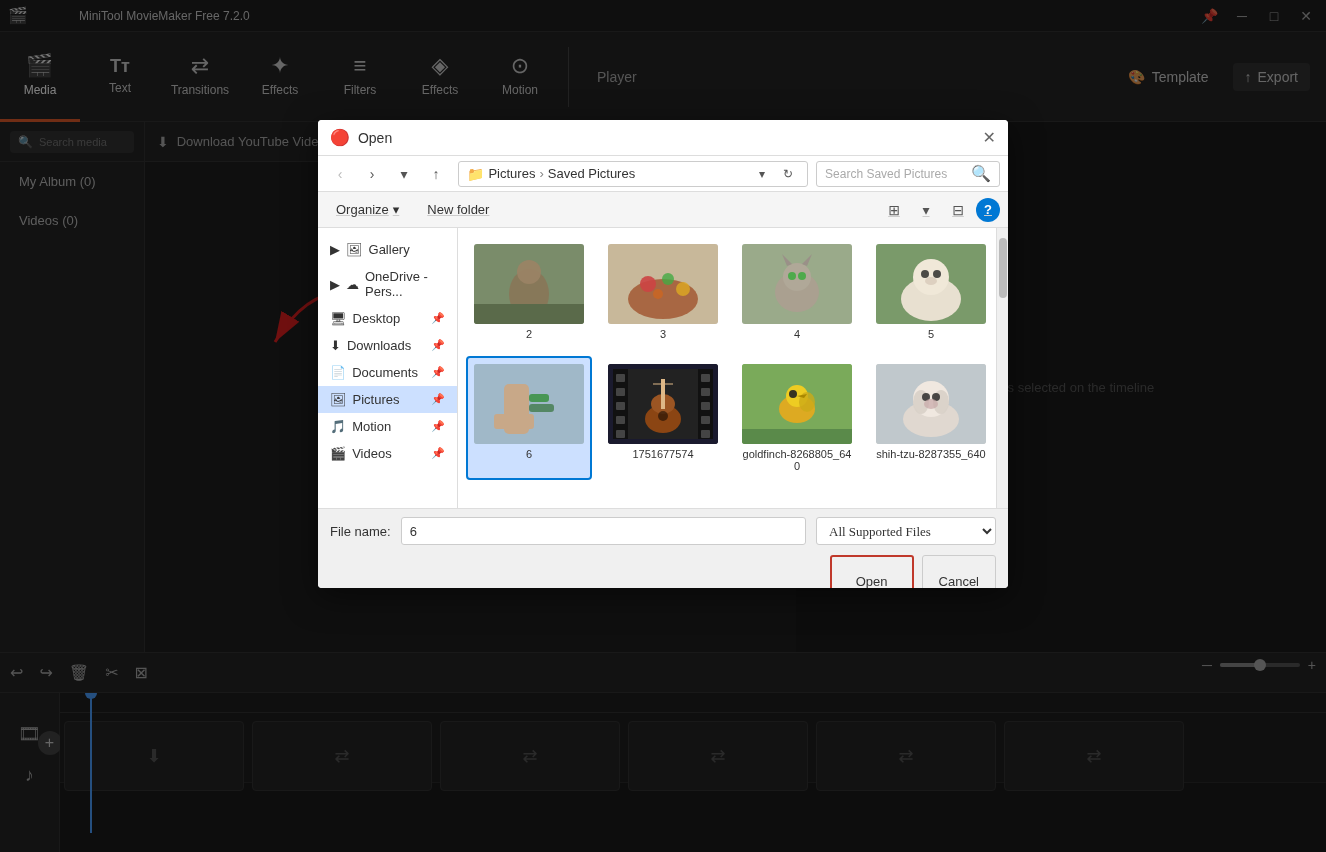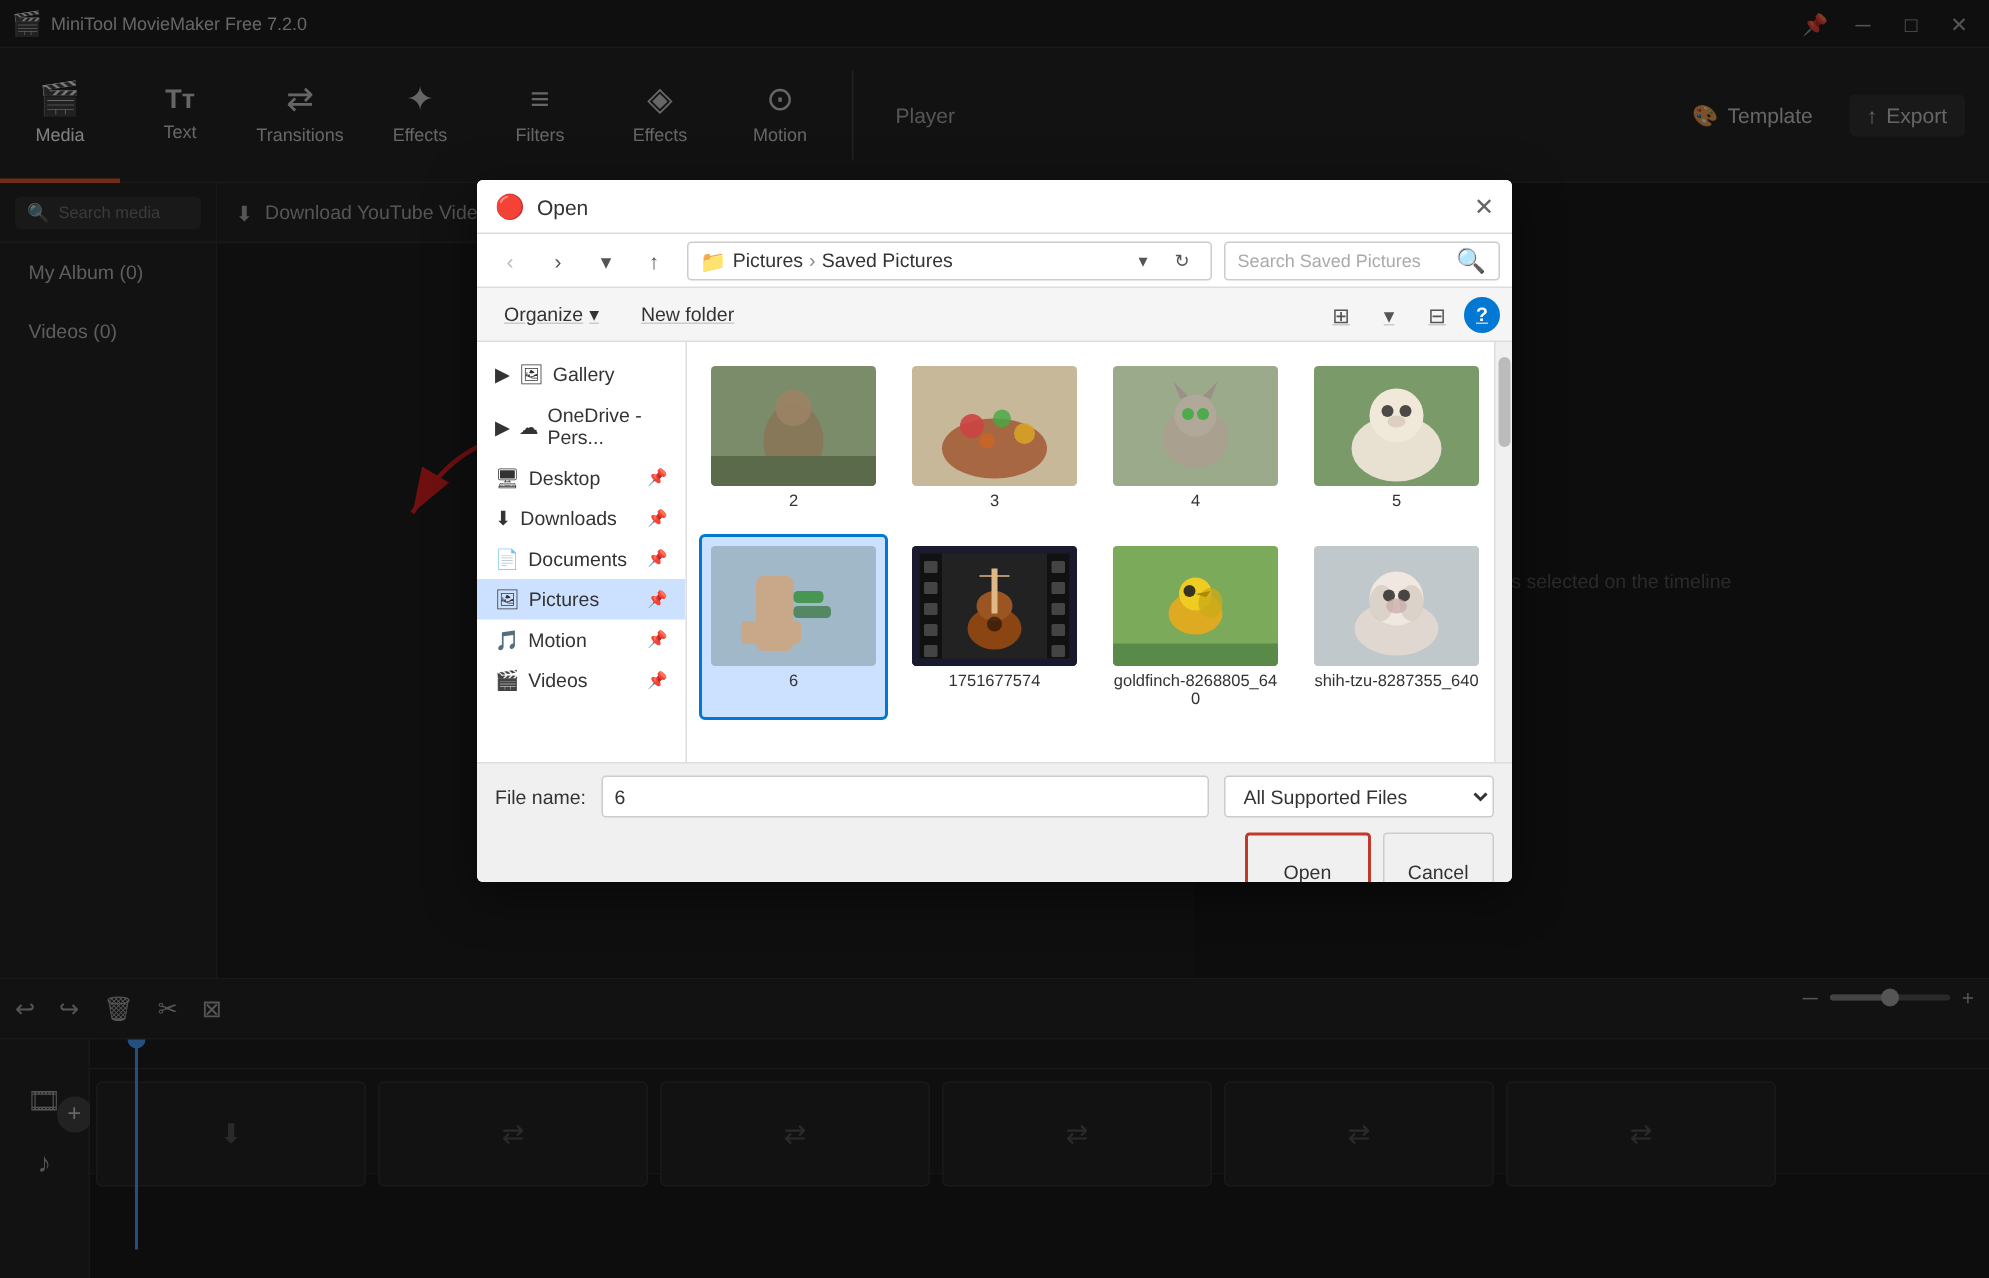--- a/index.html
+++ b/index.html
@@ -9,21 +9,21 @@
     .titlebar {
       background: #1e1e1e;
       height: 32px;
       display: flex;
       align-items: center;
       padding: 0 8px;
       border-bottom: 1px solid #333;
       position: relative;
     }
     .titlebar-icon { width: 20px; height: 20px; margin-right: 6px; }
-    .titlebar-title { font-size: 12px; color: #ccc; flex: 1; }
+    .titlebar-title { font-size: 12px; color: #ccc; flex: 1; margin-left: 45px; }
     .titlebar-controls { display: flex; gap: 8px; margin-left: auto; }
     .titlebar-btn { width: 24px; height: 24px; display: flex; align-items: center; justify-content: center; color: #aaa; font-size: 14px; cursor: pointer; border-radius: 3px; }
 
     
     .toolbar {
       background: #252525;
       height: 90px;
       display: flex;
       align-items: center;
       border-bottom: 1px solid #333;
@@ -504,20 +504,21 @@
     .filetype-select {
       width: 180px;
       height: 28px;
       border: 1px solid #ccc;
       border-radius: 3px;
       padding: 0 8px;
       font-size: 13px;
       background: #fff;
       color: #333;
       cursor: pointer;
+      font-family: Liberation Serif, serif;
     }
     .footer-btns {
       display: flex;
       justify-content: flex-end;
       gap: 8px;
     }
     .btn-open {
       padding: 5px 24px;
       background: #f0f0f0;
       border: 2px solid #c0392b;

